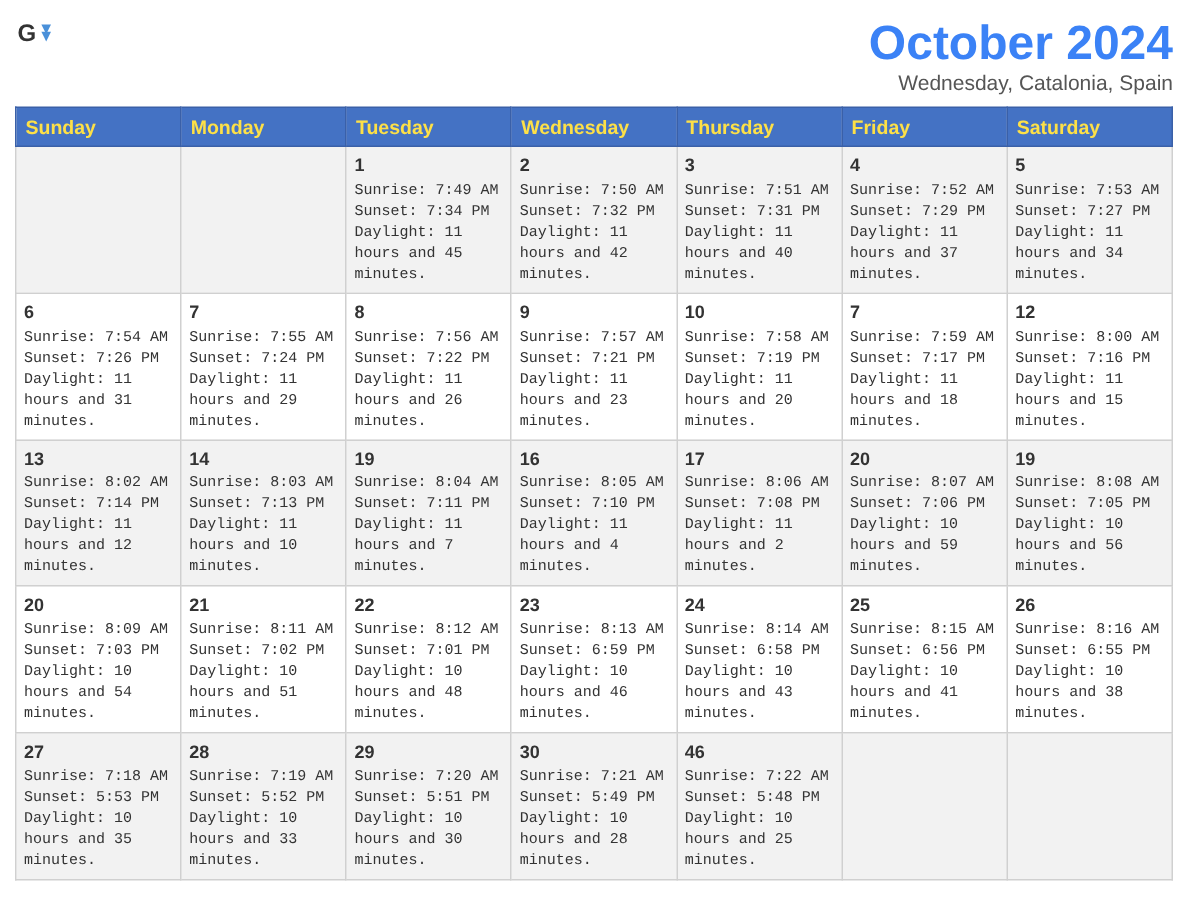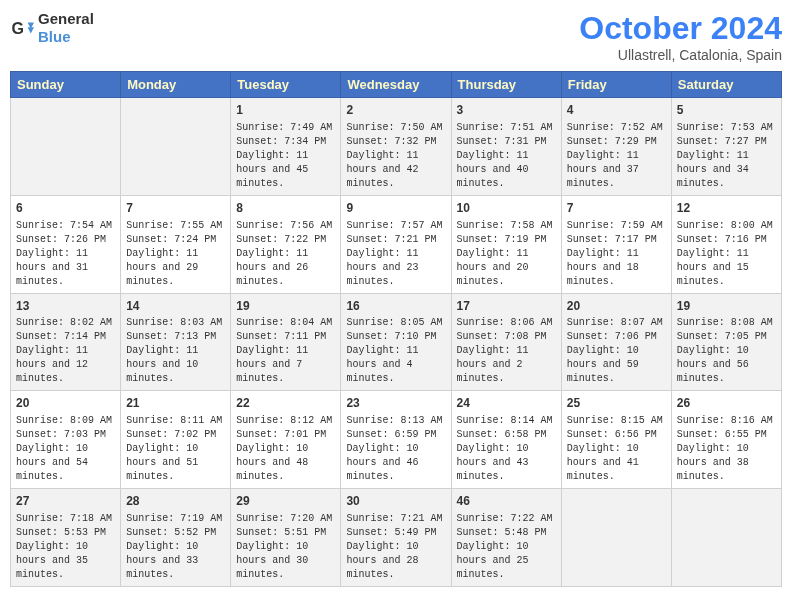--- a/index.html
+++ b/index.html
@@ -43,21 +43,21 @@
       font-size: 14px;
       color: #555;
     }
     table {
       width: 100%;
       border-collapse: collapse;
       table-layout: fixed;
     }
     thead tr th {
       background-color: #4472c4;
-      color: #fef9c3;
+      color: #fde047;
       text-align: left;
       padding: 5px 6px;
       font-size: 13px;
       font-weight: bold;
       border: 1px solid #3a60a8;
     }
     tbody tr td {
       vertical-align: top;
       padding: 4px 5px;
       border: 1px solid #d0d0d0;
@@ -89,28 +89,24 @@
 </head>
 <body>
 
 <div class="header">
   <div class="logo">
     <svg class="logo-icon" viewBox="0 0 30 30">
       <text x="2" y="22" font-size="20" font-weight="bold" fill="#333">G</text>
       <polygon points="22,8 30,8 26,16" fill="#4a90d9"></polygon>
       <polygon points="22,14 30,14 26,22" fill="#4a90d9"></polygon>
     </svg>
-    <div class="logo-text">
-      <div>General</div>
-      <div style="color:#4a90d9">Blue</div>
-    </div>
   </div>
   <div class="title-block">
     <div class="month-title">October 2024</div>
-    <div class="location">Ullastrell, Catalonia, Spain</div>
+    <div class="location">Wednesday, Catalonia, Spain</div>
   </div>
 </div>
 
 <table>
   <thead>
     <tr>
     <th>Sunday</th>
         <th>Monday</th>
         <th>Tuesday</th>
         <th>Wednesday</th>

